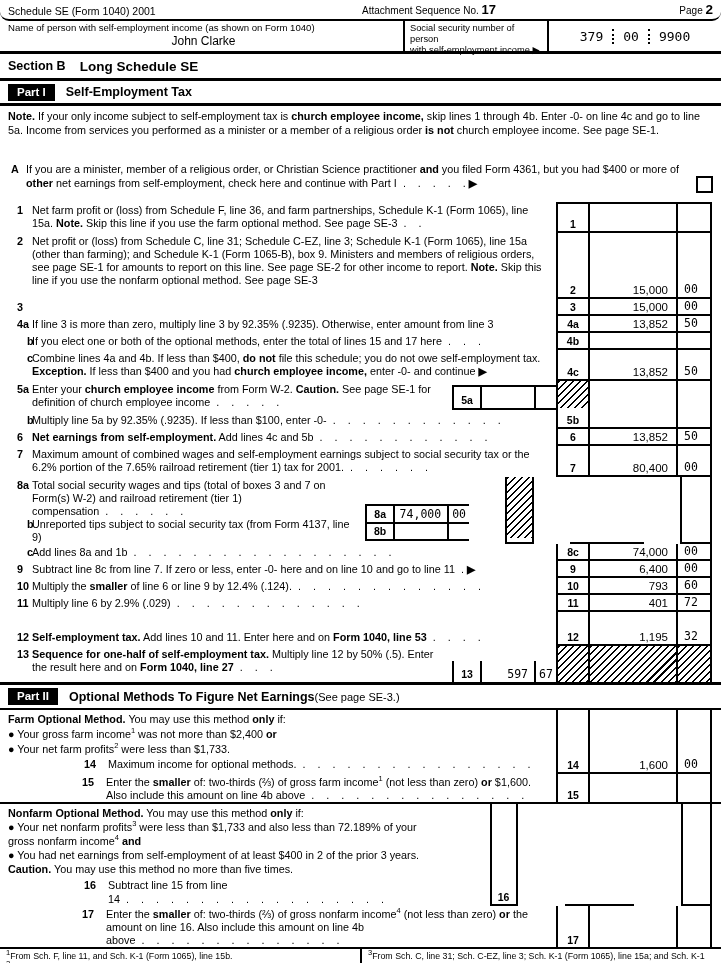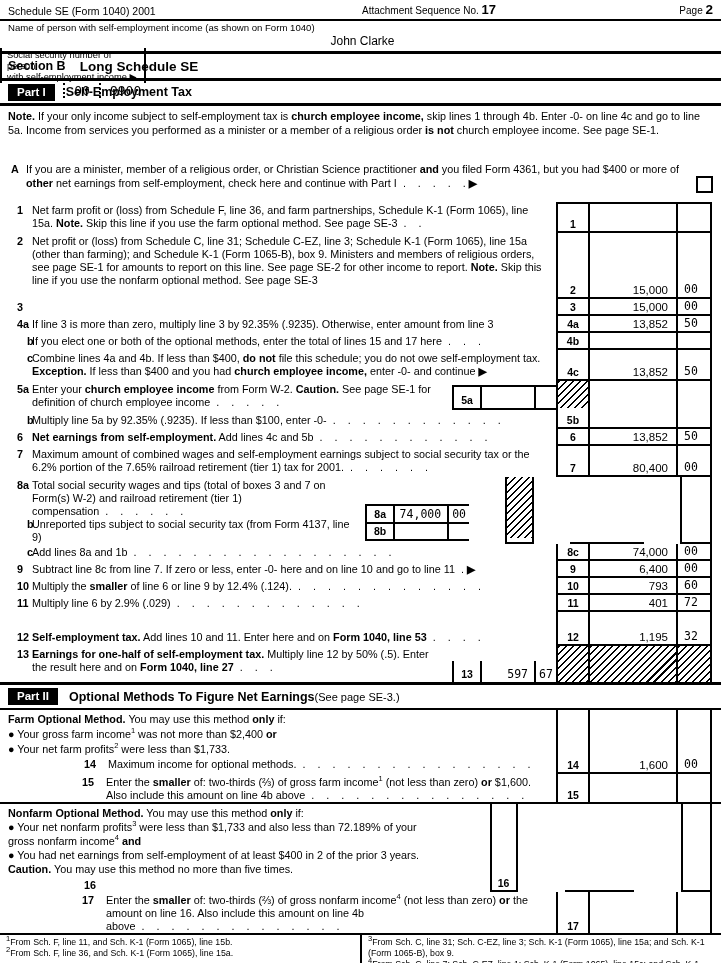--- a/index.html
+++ b/index.html
@@ -3,27 +3,27 @@
 <meta charset="utf-8">
 <style>
   html,body{margin:0;padding:0;background:#fff;}
   .page{width:721px;height:963px;overflow:hidden;background:#fff;color:#000;
         font-family:"Liberation Sans",sans-serif;font-size:10.8px;position:relative;}
   .b{font-weight:bold;}
   .sup{vertical-align:super;font-size:7.5px;line-height:0;}
   .dots{word-spacing:9px;margin-left:6px;white-space:nowrap;}
   
   .toprow{display:flex;align-items:flex-end;height:21px;border-bottom:2px solid #000;
-          padding:0 8px 2px 8px;box-sizing:border-box;}
+          padding:0 8px 2px 8px;box-sizing:border-box;border-radius:9px;}
   .toprow .fid{flex:1;font-size:10.5px;}
   .toprow .att{width:285px;font-size:10px;}
   .toprow .att .big{font-weight:bold;font-size:13px;}
   .toprow .pg{width:66px;text-align:right;font-size:10px;}
   .toprow .pg .big{font-weight:bold;font-size:13.5px;}
-  .namerow{display:flex;height:33px;border-bottom:3px solid #000;box-sizing:border-box;flex-direction:column;}
+  .namerow{display:flex;height:33px;border-bottom:3px solid #000;box-sizing:border-box;}
   .namecell{flex:1;padding:1px 4px 0 8px;}
   .namecell .nlab{font-size:9.6px;}
   .namecell .nval{text-align:center;font-size:12px;margin-top:1px;}
   .ssnlab{width:146px;border-left:2px solid #000;border-right:2px solid #000;
           padding:2px 2px 0 5px;font-size:9.3px;line-height:11px;box-sizing:border-box;}
   .ssnval{width:172px;display:flex;align-items:center;justify-content:center;
           font-family:"DejaVu Sans Mono",monospace;font-size:13px;}
   .ssep{display:inline-block;width:0;height:15px;border-left:2px dotted #000;margin:0 9px;}
   
   .secb{height:27px;border-bottom:3px solid #000;display:flex;align-items:center;
@@ -325,21 +325,21 @@
           <span class="lt"><span class="b">Self-employment tax.</span><span> Add lines 10 and 11. Enter here and on </span><span class="b">Form 1040, line 53</span><span class="dots">. . . .</span></span>
         </div>
       <div class="ncell">12</div>
       <div class="acell">1,195</div>
       <div class="ccell">32</div>
     </div>
 
     <div class="row r36">
       <div class="txt">
         <span class="gut">13</span>
-        <span class="lt short"><span class="b">Earnings for one-half of self-employment tax.</span><span> Multiply line 12 by 50% (.5). Enter the result here and on </span><span class="b">Form 1040, line 27</span><span class="dots">. . .</span></span>
+        <span class="lt short"><span class="b">Sequence for one-half of self-employment tax.</span><span> Multiply line 12 by 50% (.5). Enter the result here and on </span><span class="b">Form 1040, line 27</span><span class="dots">. . .</span></span>
         <div class="mini mini13">
           <div class="mlab">13</div>
           <div class="mamt">597</div>
           <div class="mcts">67</div>
         </div>
       </div>
       <div class="ncell hatch nb"></div>
       <div class="acell hatch nb"></div>
       <div class="ccell hatch nb"></div>
     </div>
@@ -384,20 +384,21 @@
   <div class="grid">
 
     <div class="row r88">
       <div class="txt8" style="padding-left:2px;">
         <div class="p2linen"><span class="b">Nonfarm Optional Method.</span><span> You may use this method </span><span class="b">only</span><span> if:</span></div>
         <div class="p2linen"><span>● Your net nonfarm profits</span><span class="sup">3</span><span> were less than $1,733 and also less than 72.189% of your gross nonfarm income</span><span class="sup">4</span><span> </span><span class="b">and</span></div>
         <div class="p2linen"><span>● You had net earnings from self-employment of at least $400 in 2 of the prior 3 years.</span></div>
         <div class="p2linen"><span class="b">Caution.</span><span> You may use this method no more than five times.</span></div>
         <div class="t8line p2linen" style="margin-top:2px;">
           <span class="gut2">16</span>
+          <span class="lt"><span>Subtract line 15 from line 14</span><span class="dots">. . . . . . . . . . . . . . . . . .</span></span>
         </div>
       </div>
       <div class="ncell">16</div>
       <div class="acell"></div>
       <div class="ccell"></div>
     </div>
 
     <div class="row r34">
       <div class="txt">
           <span class="gut2">17</span>

